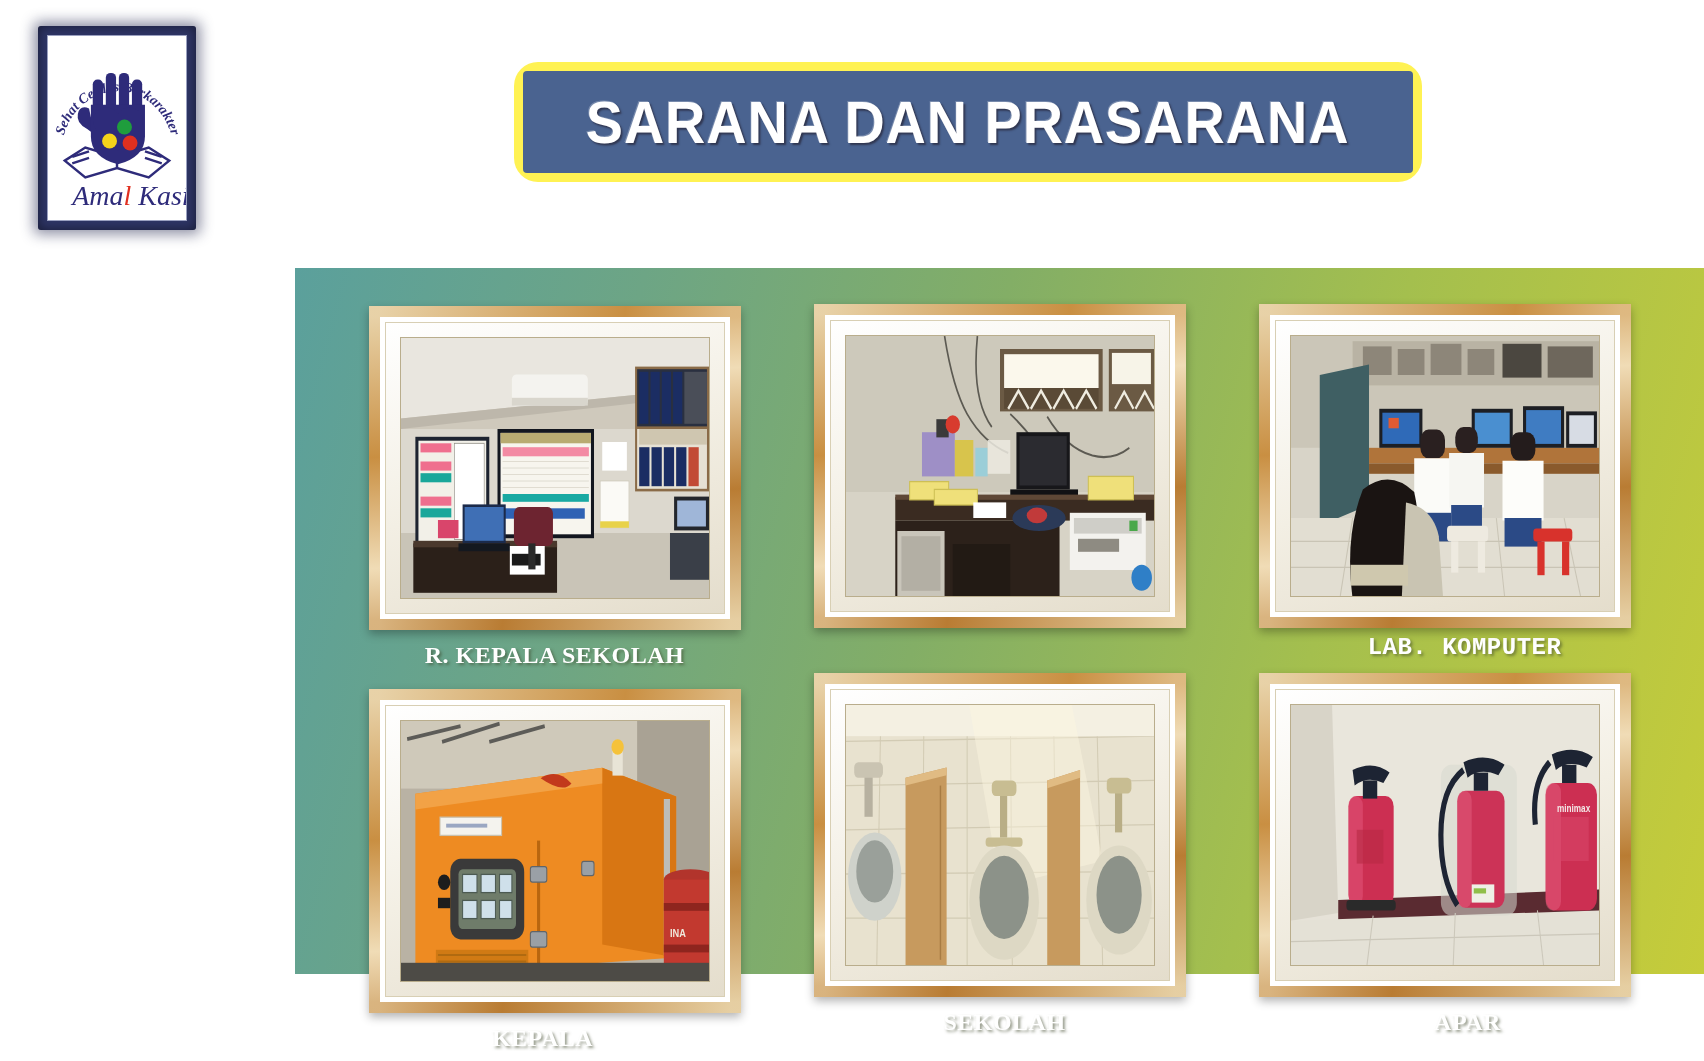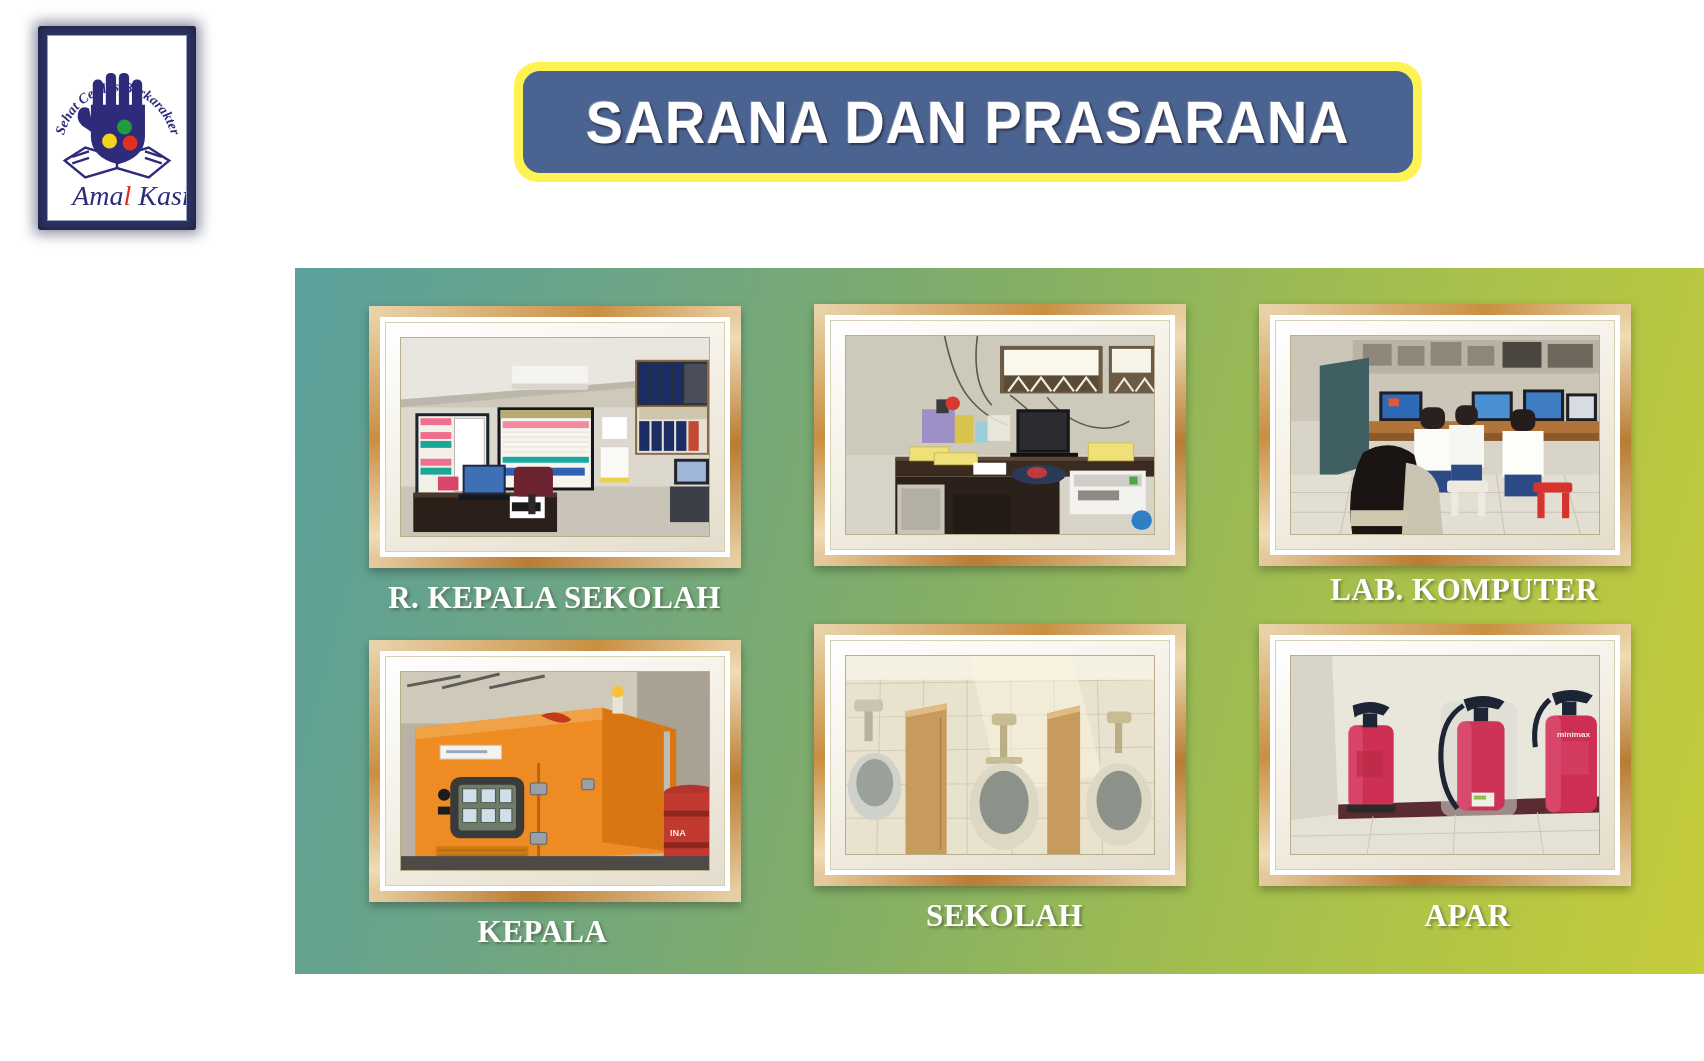--- a/index.html
+++ b/index.html
@@ -40,21 +40,21 @@
   .title-banner{
     position:absolute;left:514px;top:62px;width:908px;height:120px;
     background:#fff253;
     border-radius:24px;
     box-sizing:border-box;
     padding:9px;
   }
   .title-inner{
     width:100%;height:100%;
     background:#4a6390;
-    border-radius:17px;
+    border-radius:4px;
     display:flex;align-items:center;justify-content:center;
     box-sizing:border-box;
   }
   .title-text{
     font-family:"Liberation Sans", sans-serif;
     font-weight:bold;
     font-size:60px;
     letter-spacing:1px;
     color:#ffffff;
     transform:scaleX(.93);
@@ -79,21 +79,21 @@
     grid-template-columns:repeat(3,1fr);
     grid-template-rows:repeat(2,1fr);
     padding:38px 46px 24px 46px;
     box-sizing:border-box;
     column-gap:18px;row-gap:4px;
   }
   .cell{
     display:flex;flex-direction:column;align-items:center;justify-content:flex-start;
   }
   .frame{
-    width:372px;height:262px;
+    width:372px;height:324px;
     box-sizing:border-box;
     position:relative;
     border:11px solid;
     border-image:linear-gradient(150deg,#e8d2a8 0%,#c98f42 28%,#f0dcb6 50%,#b97c33 74%,#e6cfa3 100%) 1;
     background:#fff;
     box-shadow:0 4px 9px rgba(0,0,0,.30);
   }
   .frame-bead{
     position:absolute;inset:0;
     border:3px solid rgba(255,255,255,.55);
@@ -109,30 +109,30 @@
   .photo{
     position:absolute;left:14px;top:14px;right:14px;bottom:14px;
     overflow:hidden;
     border:1px solid #b9ad8c;
   }
   .photo svg{display:block;width:100%;height:100%;}
   .caption{
     margin-top:12px;
     font-family:"Liberation Serif", serif;
     font-weight:bold;
-    font-size:31px;
+    font-size:24px;
     color:#ffffff;
     letter-spacing:.5px;
     text-shadow:2px 2px 3px rgba(60,70,40,.55);
     white-space:nowrap;
   }
   
   .cell:nth-child(1) .caption{margin-left:0px;}
   .cell:nth-child(2) .caption{margin-left:24px;margin-top:6px;}
-  .cell:nth-child(3) .caption{margin-left:40px;margin-top:6px;}
+  .cell:nth-child(3) .caption{margin-left:40px;margin-top:6px;font-family:Liberation Mono, monospace;}
   .cell:nth-child(4) .caption{margin-left:-24px;}
   .cell:nth-child(5) .caption{margin-left:10px;}
   .cell:nth-child(6) .caption{margin-left:46px;}
   .cell:nth-child(2) .frame,
   .cell:nth-child(3) .frame{margin-top:-2px;}
   .cell:nth-child(4) .frame{margin-top:16px;}
 </style>
 </head>
 <body>
 

